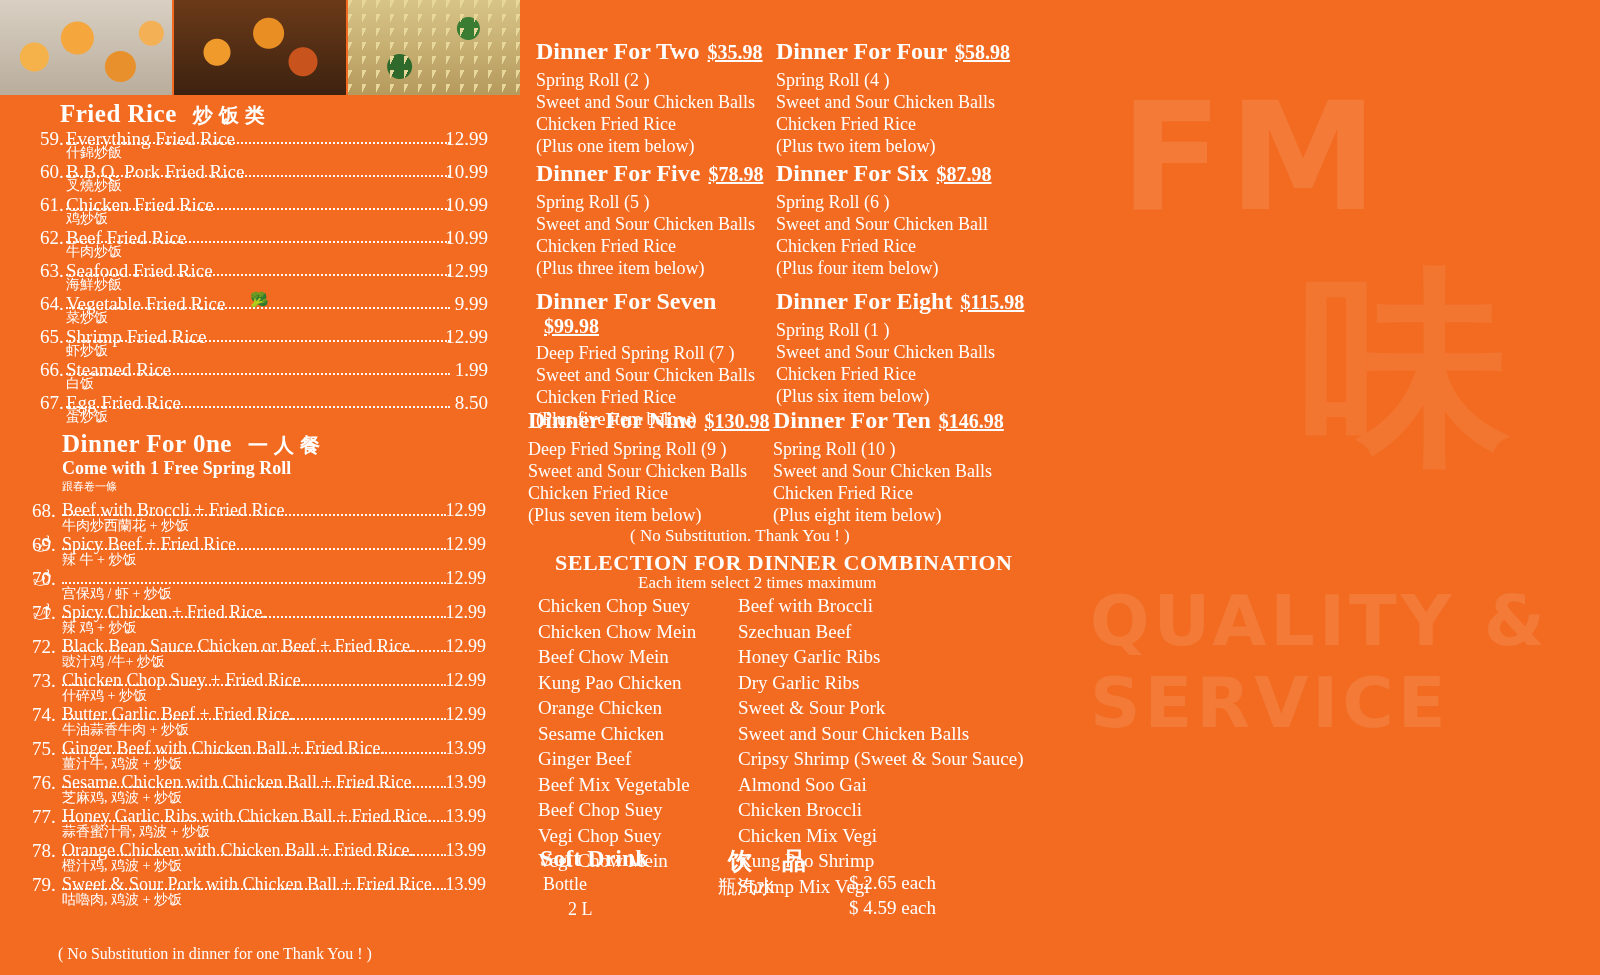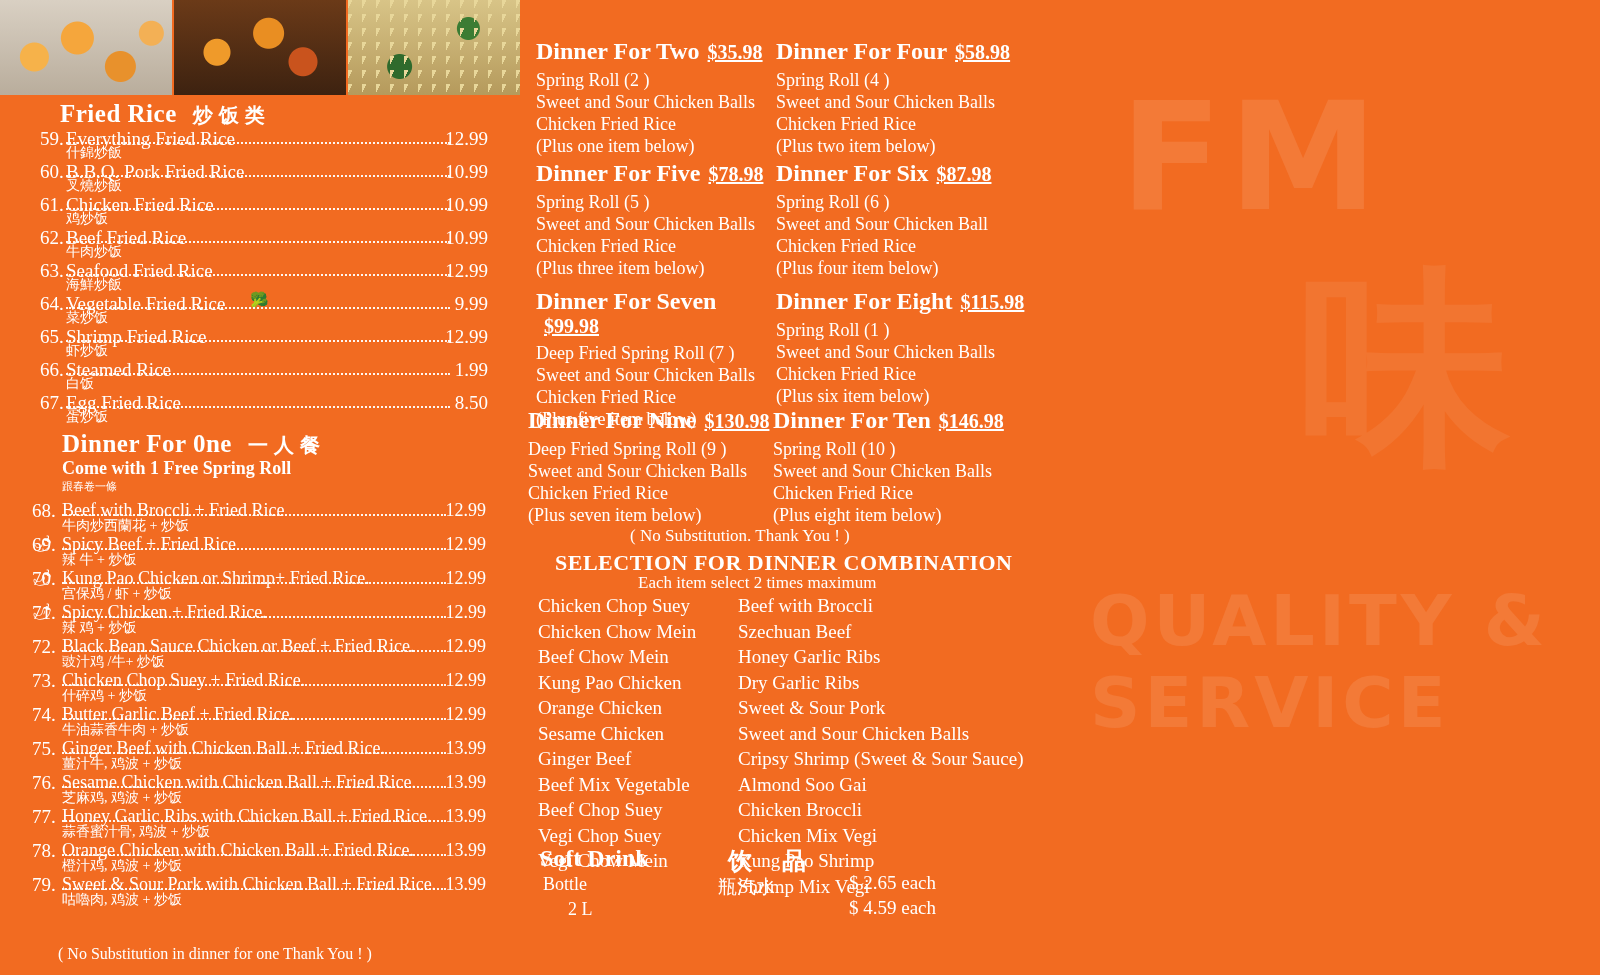--- a/index.html
+++ b/index.html
@@ -186,21 +186,21 @@
 
     <div class="menu-list2">
       <div class="mi2">
           <span class="num">68.</span>
           <span class="nm">Beef with Broccli + Fried Rice</span>
           <span class="dots"></span>
           <span class="pr">12.99</span>
           <span class="cn">牛肉炒西蘭花 + 炒饭</span>
         </div>
       <div class="mi2"><span class="num">69.</span><span class="nm">Spicy Beef + Fried Rice</span><span class="chili" style="left:290px">🌶</span><span class="dots"></span><span class="pr">12.99</span><span class="cn">辣 牛 + 炒饭</span></div>
-      <div class="mi2"><span class="num">70.</span><span class="nm">Kung Pao Chicken or Shrimp+ Fried Rice.</span><span class="chili" style="left:355px">🌶</span><span class="dots"></span><span class="pr">12.99</span><span class="cn">宫保鸡 / 虾 + 炒饭</span></div>
+      <div class="mi2"><span class="num">70.</span><span class="chili" style="left:355px">🌶</span><span class="dots"></span><span class="pr">12.99</span><span class="cn">宫保鸡 / 虾 + 炒饭</span></div>
       <div class="mi2"><span class="num">71.</span><span class="nm">Spicy Chicken  +  Fried Rice.</span><span class="chili" style="left:215px">🌶</span><span class="dots"></span><span class="pr">12.99</span><span class="cn">辣 鸡 + 炒饭</span></div>
       <div class="mi2">
           <span class="num">72.</span>
           <span class="nm">Black Bean Sauce Chicken or Beef + Fried Rice.</span>
           <span class="dots"></span>
           <span class="pr">12.99</span>
           <span class="cn">豉汁鸡 /牛+ 炒饭</span>
         </div>
       <div class="mi2">
           <span class="num">73.</span>

